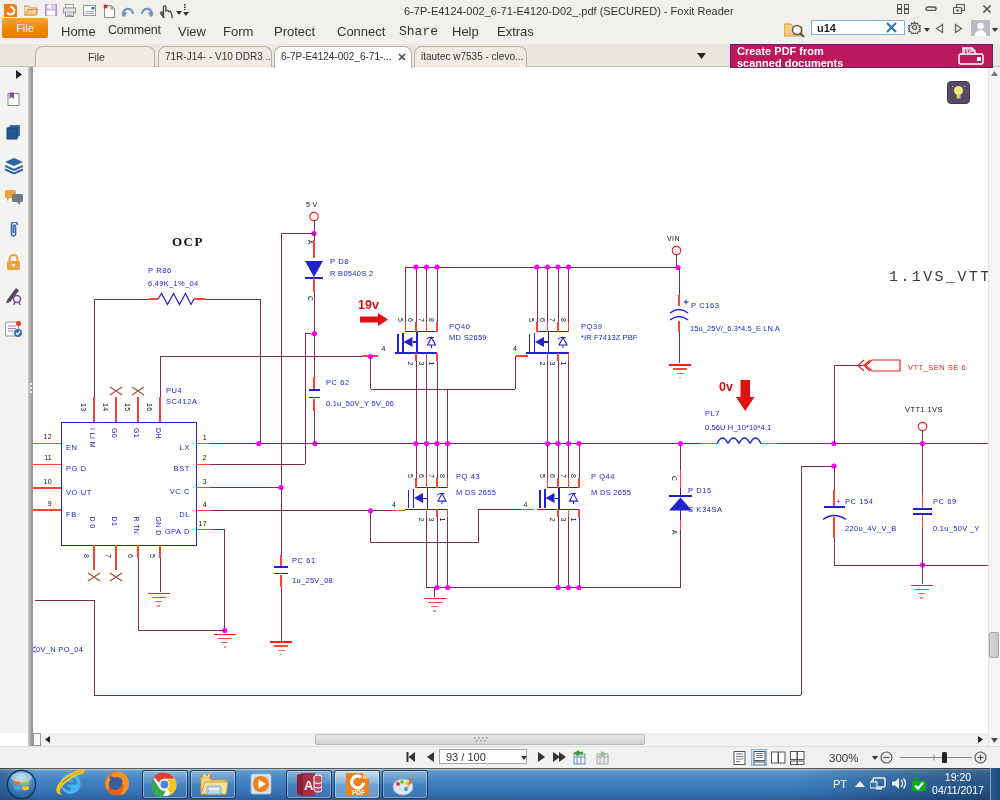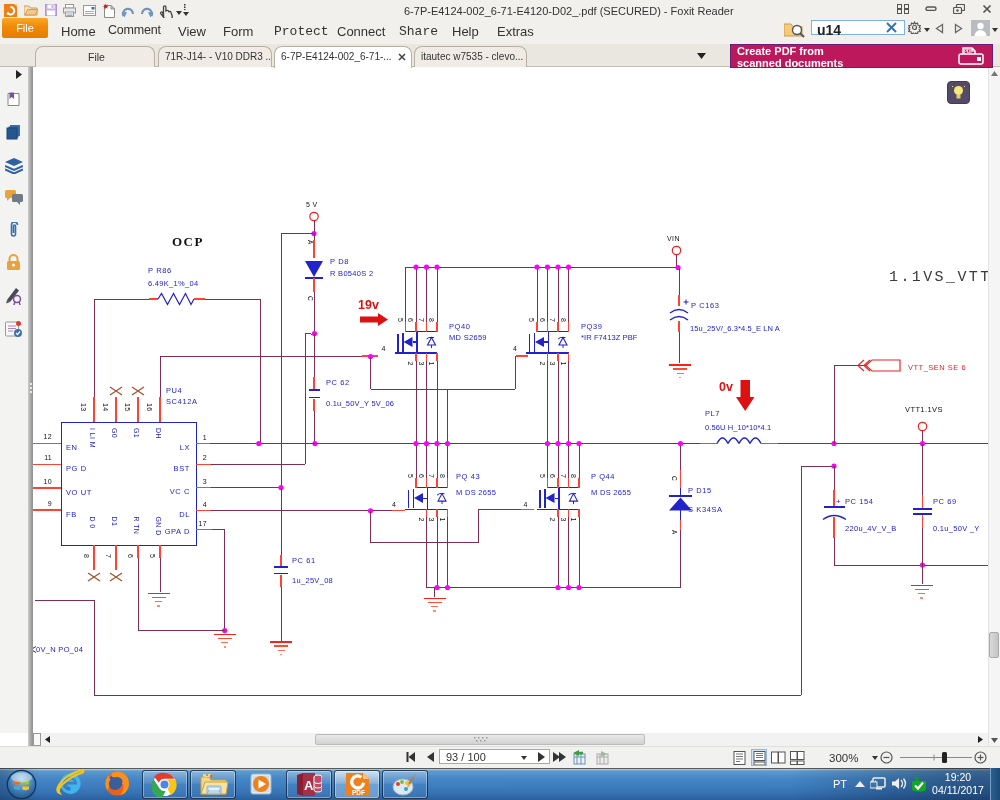--- a/index.html
+++ b/index.html
@@ -13,21 +13,21 @@
 .dtab.active { background:#fff; z-index:3; height:22px; }
 #sidebar { position:absolute; left:0; top:67px; width:28px; height:666px; background:#f3f3f2; }
 #divider { position:absolute; left:28px; top:67px; width:5px; height:679px; background:linear-gradient(90deg,#cfcfcf,#a8a8a8 50%,#909090); }
 #content { position:absolute; left:33px; top:67px; width:955px; height:666px; background:#fff; overflow:hidden; }
 #vscroll { position:absolute; left:988px; top:67px; width:12px; height:679px; background:#f5f5f5; border-left:1px solid #e3e3e3; }
 #vthumb { position:absolute; left:989px; top:632px; width:10px; height:26px; background:linear-gradient(90deg,#d9d9d9,#c4c4c4); border:1px solid #aaa; border-radius:2px; }
 #hscroll { position:absolute; left:33px; top:733px; width:955px; height:13px; background:#f2f2f2; }
 #hbox { position:absolute; left:33px; top:733px; width:8px; height:13px; background:#f8f8f8; border:1px solid #999; }
 #hthumb { position:absolute; left:315px; top:734px; width:330px; height:11px; background:linear-gradient(#e8e8e8,#d2d2d2); border:1px solid #bbb; border-radius:2px; }
 #statusbar { position:absolute; left:0; top:746px; width:1000px; height:22px; background:#f1f1f0; border-top:1px solid #dfdfdf; }
-#pagebox { position:absolute; left:439px; top:749px; width:111px; height:15px; background:#fff; border:1px solid #a8a8a8; font-size:11px; color:#333; padding:1px 0 0 6px; }
+#pagebox { position:absolute; left:439px; top:749px; width:88px; height:15px; background:#fff; border:1px solid #a8a8a8; font-size:11px; color:#333; padding:1px 0 0 6px; }
 #taskbar { position:absolute; left:0; top:768px; width:1000px; height:32px; background:linear-gradient(#c4d4e0 0%, #5f9bcd 6%, #4687c6 30%, #3d7cbe 58%, #3570b2 80%, #2c5f9c 100%); border-top:1px solid #5a5a5a; }
 .tbtn { position:absolute; top:769.5px; width:46px; height:29px; border:1px solid rgba(10,30,55,0.75); border-radius:3px; background:linear-gradient(rgba(255,255,255,0.30),rgba(255,255,255,0.10) 45%,rgba(255,255,255,0.02) 50%,rgba(130,180,220,0.15)); box-shadow:inset 0 0 0 1px rgba(255,255,255,0.35); }
 .tbtn.active { background:linear-gradient(rgba(255,255,255,0.70),rgba(255,255,255,0.40) 45%,rgba(200,230,255,0.35) 50%,rgba(180,220,250,0.45)); }
 #tooltip { position:absolute; left:730px; top:44px; width:263px; height:24px; background:#be185d; border:1px solid #651f75; color:#fff; font-size:11px; line-height:11.5px; padding:1px 4px 0 6px; z-index:9; }
 #traytxt { position:absolute; color:#fff; font-size:11px; }
 .clk { position:absolute; color:#fff; font-size:10.5px; text-align:center; width:60px; }
 </style></head><body>
 <div id="titlebar"></div>
 <div id="menubar"></div>
 <svg class="abs" style="left:4px;top:4px;" width="13" height="13" viewBox="0 0 13 13">
@@ -101,33 +101,33 @@
     <rect x="0.5" y="3.5" width="8" height="6" rx="1" fill="#f2f0ed" stroke="#555" stroke-width="1.2"></rect>
     <circle cx="4.5" cy="6.5" r="1.2" fill="#555"></circle>
   </svg>
 <svg class="abs" style="left:982px;top:4px;" width="10" height="10" viewBox="0 0 10 10">
     <path d="M1.5,1.5 L8.5,8.5 M8.5,1.5 L1.5,8.5" stroke="#555" stroke-width="1.7" fill="none"></path>
   </svg>
 <div id="file-btn">File</div>
 <div class="menu-item" style="left:61px;">Home</div>
 <div class="menu-item" style="left:178px;">View</div>
 <div class="menu-item" style="left:223px;">Form</div>
-<div class="menu-item" style="left:274px;font-family:Liberation Mono, monospace;">Protect</div>
+<div class="menu-item" style="left:274px;">Protect</div>
 <div class="menu-item" style="left:337px;">Connect</div>
 <div class="menu-item" style="left:399px;font-family:Liberation Mono, monospace;">Share</div>
 <div class="menu-item" style="left:452px;">Help</div>
 <div class="menu-item" style="left:497px;">Extras</div>
 <div class="menu-item" style="left:108px;font-size:12.5px;top:22.5px;letter-spacing:-0.2px;">Comment</div>
 <svg class="abs" style="left:784px;top:21px;" width="22" height="17" viewBox="0 0 22 17">
     <path d="M0,3 L7,3 L9,5.5 L18,5.5 L18,15 L0,15 Z" fill="#f5c97e" stroke="#cf9b40"></path>
     <circle cx="13" cy="9" r="4.5" fill="#fff" stroke="#555" stroke-width="1.4"></circle>
     <line x1="16" y1="12" x2="20" y2="16" stroke="#555" stroke-width="2"></line>
   </svg>
 <div class="abs" style="left:811px;top:20px;width:94px;height:15px;background:#fff;border:1px solid #7eb2e4;"></div>
-<div class="abs" style="left:817px;top:22px;font-size:14px;color:#222;font-weight:bold;">u14</div>
+<div class="abs" style="left:817px;top:22px;font-size:11px;color:#222;font-weight:bold;">u14</div>
 <svg class="abs" style="left:886px;top:22px;" width="11" height="11" viewBox="0 0 11 11">
     <path d="M1,1 L10,10 M10,1 L1,10" stroke="#2e75b6" stroke-width="2"></path>
   </svg>
 <svg class="abs" style="left:908px;top:21px;" width="13" height="13" viewBox="0 0 13 13">
     <path d="M6.5,1 l1,2 2,-1 0.5,2.2 2.2,0.3 -1,2 2,1 -2,1 1,2 -2.2,0.3 -0.5,2.2 -2,-1 -1,2 -1,-2 -2,1 -0.5,-2.2 -2.2,-0.3 1,-2 -2,-1 2,-1 -1,-2 2.2,-0.3 0.5,-2.2 2,1 z" fill="none" stroke="#555" stroke-width="1.1"></path>
     <circle cx="6.5" cy="6.5" r="2" fill="none" stroke="#555" stroke-width="1.2"></circle>
   </svg>
 <svg class="abs" style="left:924px;top:28px;" width="6" height="4" viewBox="0 0 6 4">
     <polygon points="0,0 6,0 3.0,4" fill="#333"></polygon>
   </svg>

